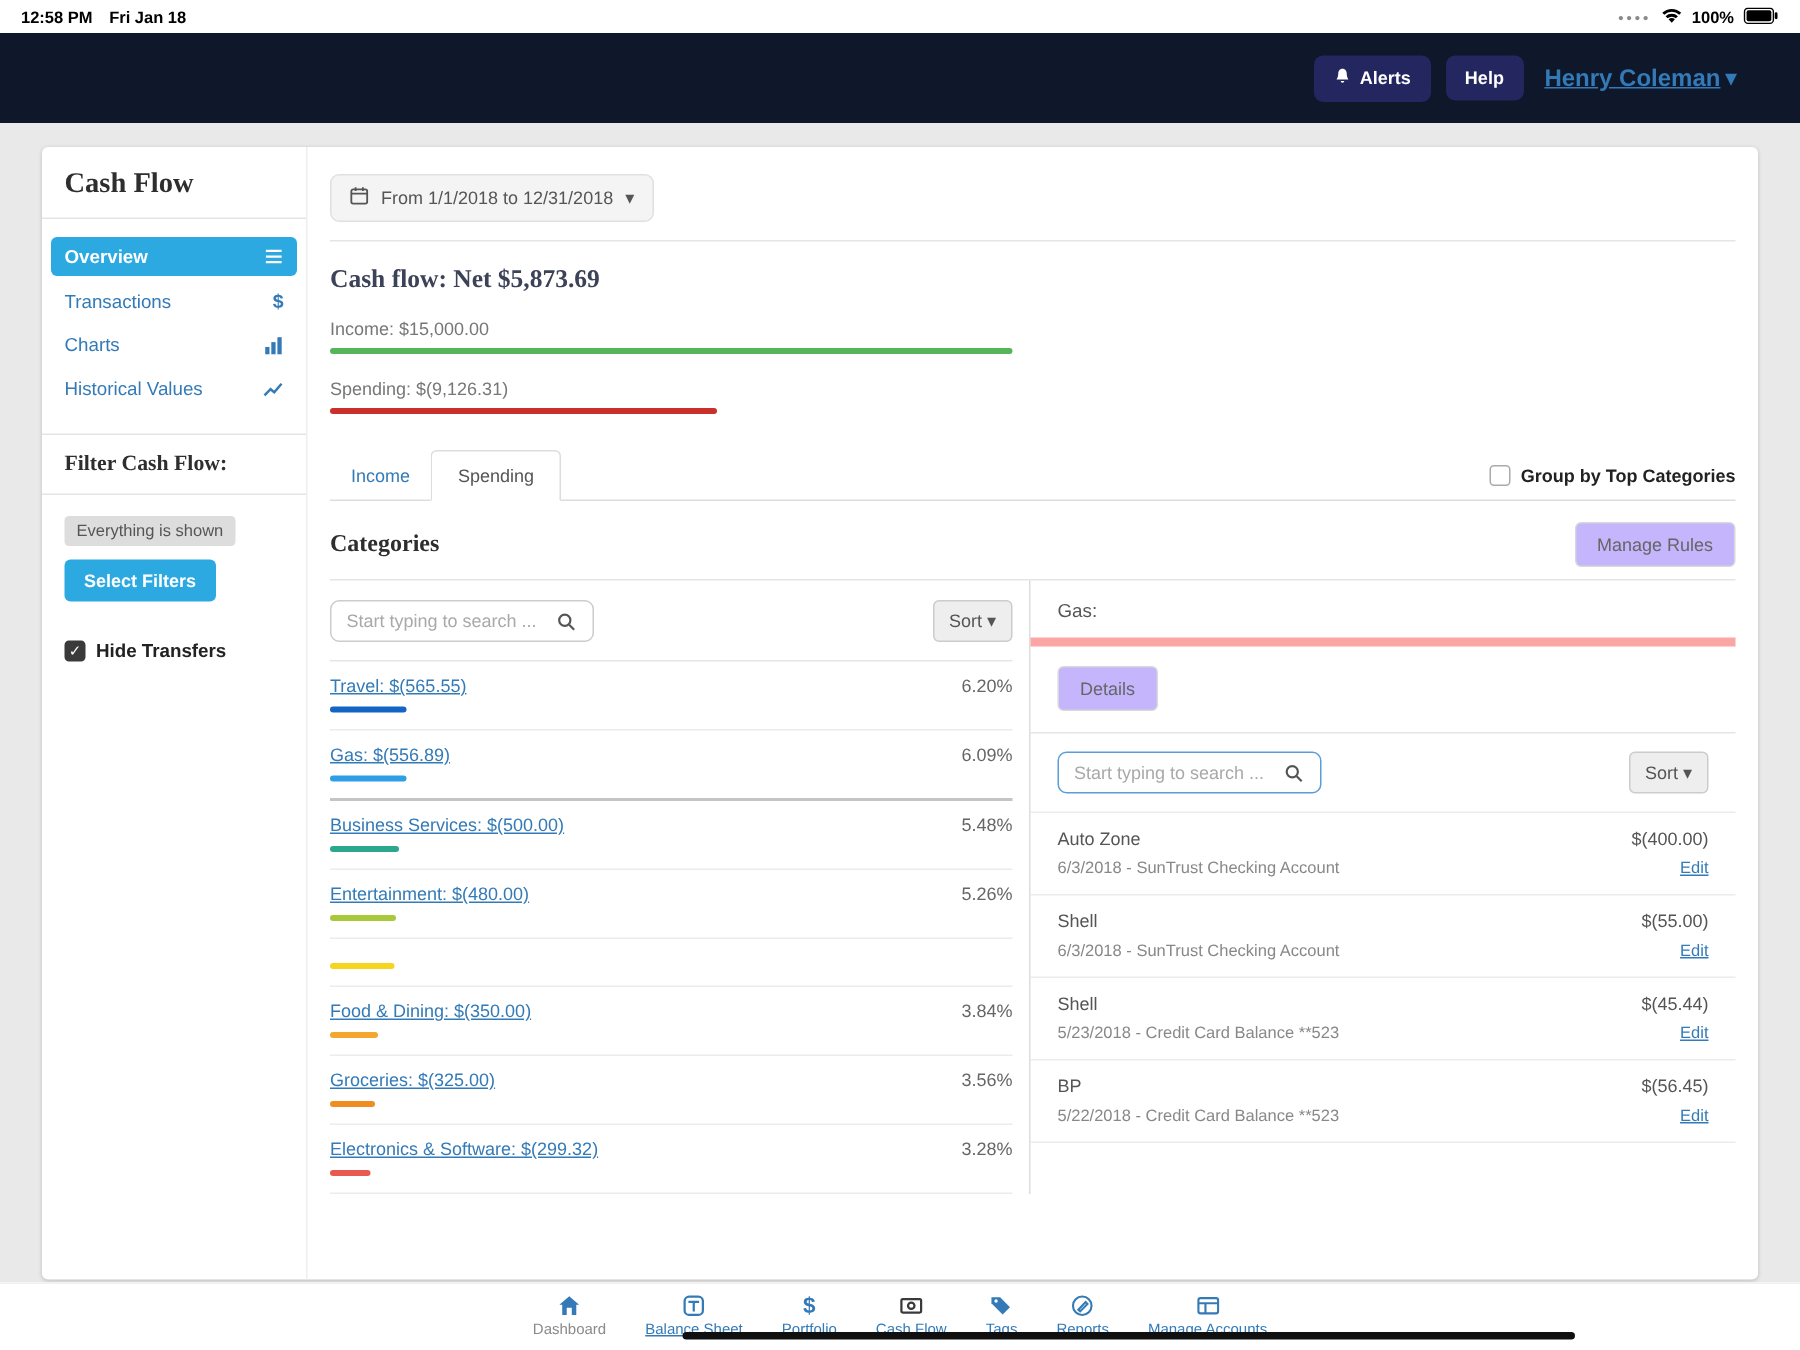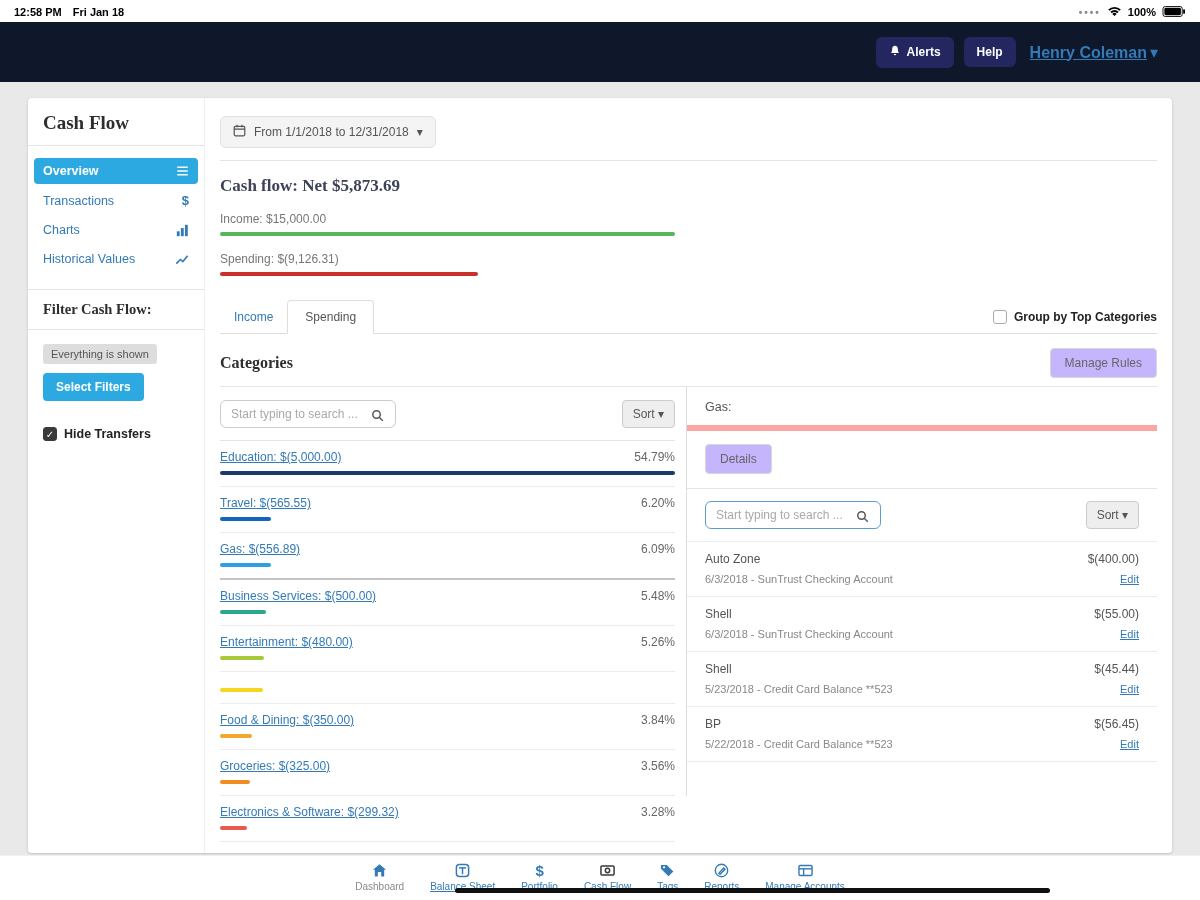--- a/index.html
+++ b/index.html
@@ -265,27 +265,20 @@
                 <span class="s-icon"><svg viewBox="0 0 16 16" width="13" height="13" fill="none" stroke="currentColor" stroke-width="1.8">
                       <circle cx="6.8" cy="6.8" r="4.6"></circle>
                       <line x1="10.4" y1="10.4" x2="14.5" y2="14.5"></line>
                     </svg></span>
               </span>
               <button class="sort-btn"><span>Sort</span> ▾</button>
             </div>
             <div id="category-list">
                 <div class="cat-row">
                   <div class="cat-top">
-                    <a class="cat-link">Education: $(5,000.00)</a>
-                    <span class="cat-pct">54.79%</span>
-                  </div>
-                  <div class="cat-bar" style="background: rgb(28, 58, 107); width: 100%;"></div>
-                </div>
-                <div class="cat-row">
-                  <div class="cat-top">
                     <a class="cat-link">Travel: $(565.55)</a>
                     <span class="cat-pct">6.20%</span>
                   </div>
                   <div class="cat-bar" style="background: rgb(20, 100, 196); width: 11.3%;"></div>
                 </div>
                 <div class="cat-row strong">
                   <div class="cat-top">
                     <a class="cat-link">Gas: $(556.89)</a>
                     <span class="cat-pct">6.09%</span>
                   </div>

